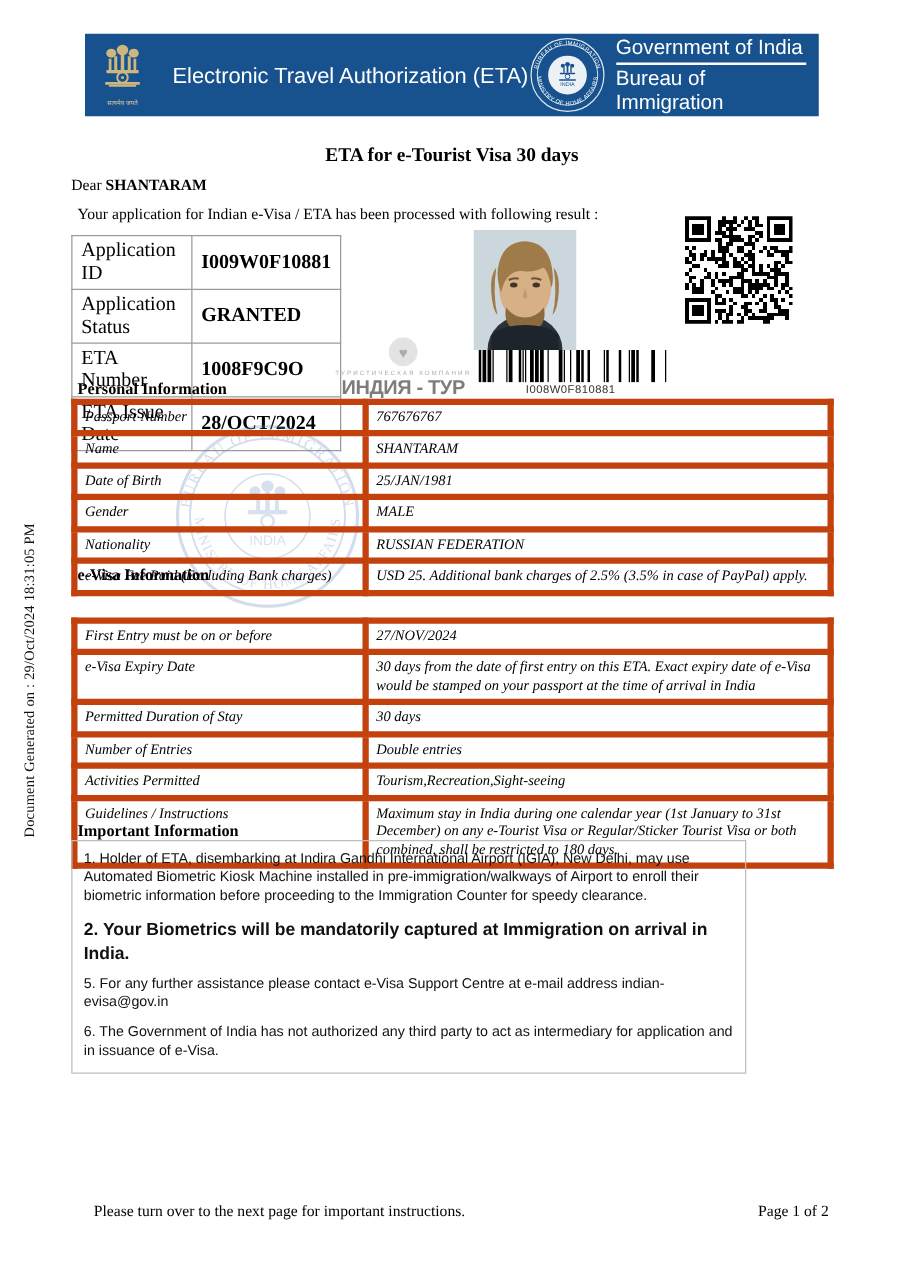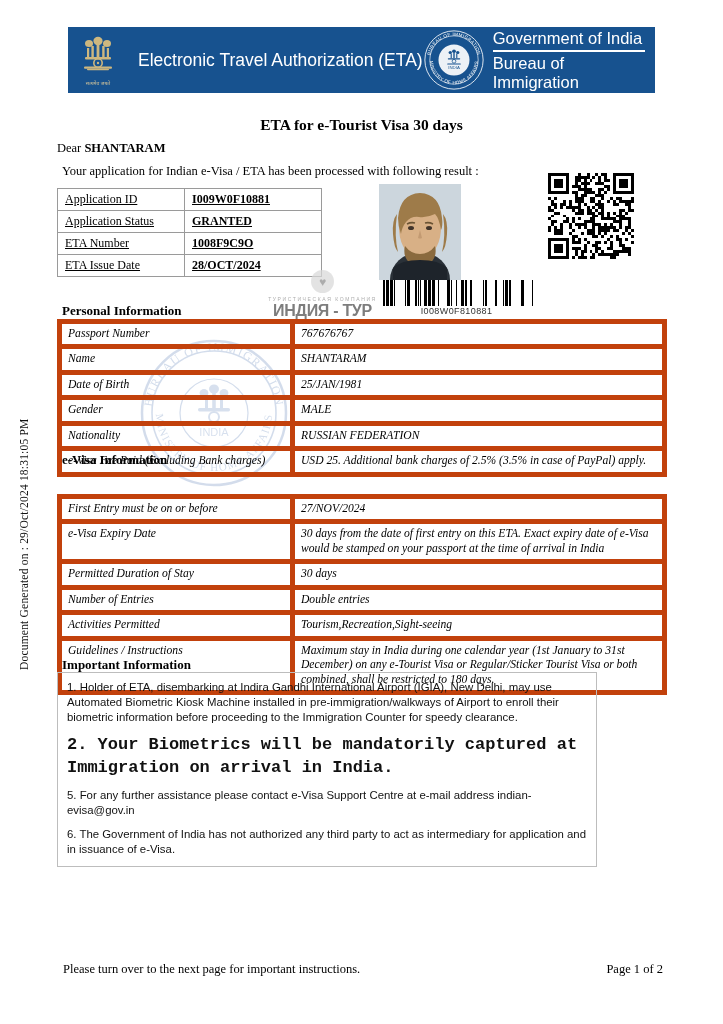--- a/index.html
+++ b/index.html
@@ -122,24 +122,23 @@
     left: 62px;
     top: 164px;
     font-size: 12.5px;
   }
 
   
   .app-table {
     position: absolute;
     left: 57px;
     top: 188px;
-    width: 265px;
+    width: 216px;
     border-collapse: collapse;
-    font-size: 12px;
-    text-decoration: underline;
+    font-size: 16px;
   }
   .app-table td {
     border: 1px solid #9a9a9a;
     padding: 3px 7px;
     height: 14px;
     vertical-align: middle;
   }
   .app-table td.k { width: 112px; }
   .app-table td.v { font-weight: bold; }
 
@@ -265,26 +264,26 @@
     box-sizing: border-box;
     border: 1px solid #bdbdbd;
     padding: 7px 9px 9px 9px;
     font-family: "Liberation Sans", sans-serif;
     font-size: 11.4px;
     line-height: 1.32;
     color: #111;
   }
   .imp-box p { margin: 0 0 9px 0; }
   .imp-box p:last-child { margin-bottom: 0; }
-  .imp-box p.strong { font-weight: bold; font-size: 17px; font-family: Liberation Mono, monospace; }
+  .imp-box p.strong { font-weight: bold; font-size: 14px; }
 
   
   .footer-note {
     position: absolute;
-    left: 63px;
+    left: 75px;
     top: 962px;
     font-size: 12.5px;
   }
   .footer-page {
     position: absolute;
     right: 60px;
     top: 962px;
     font-size: 12.5px;
   }
 </style>

